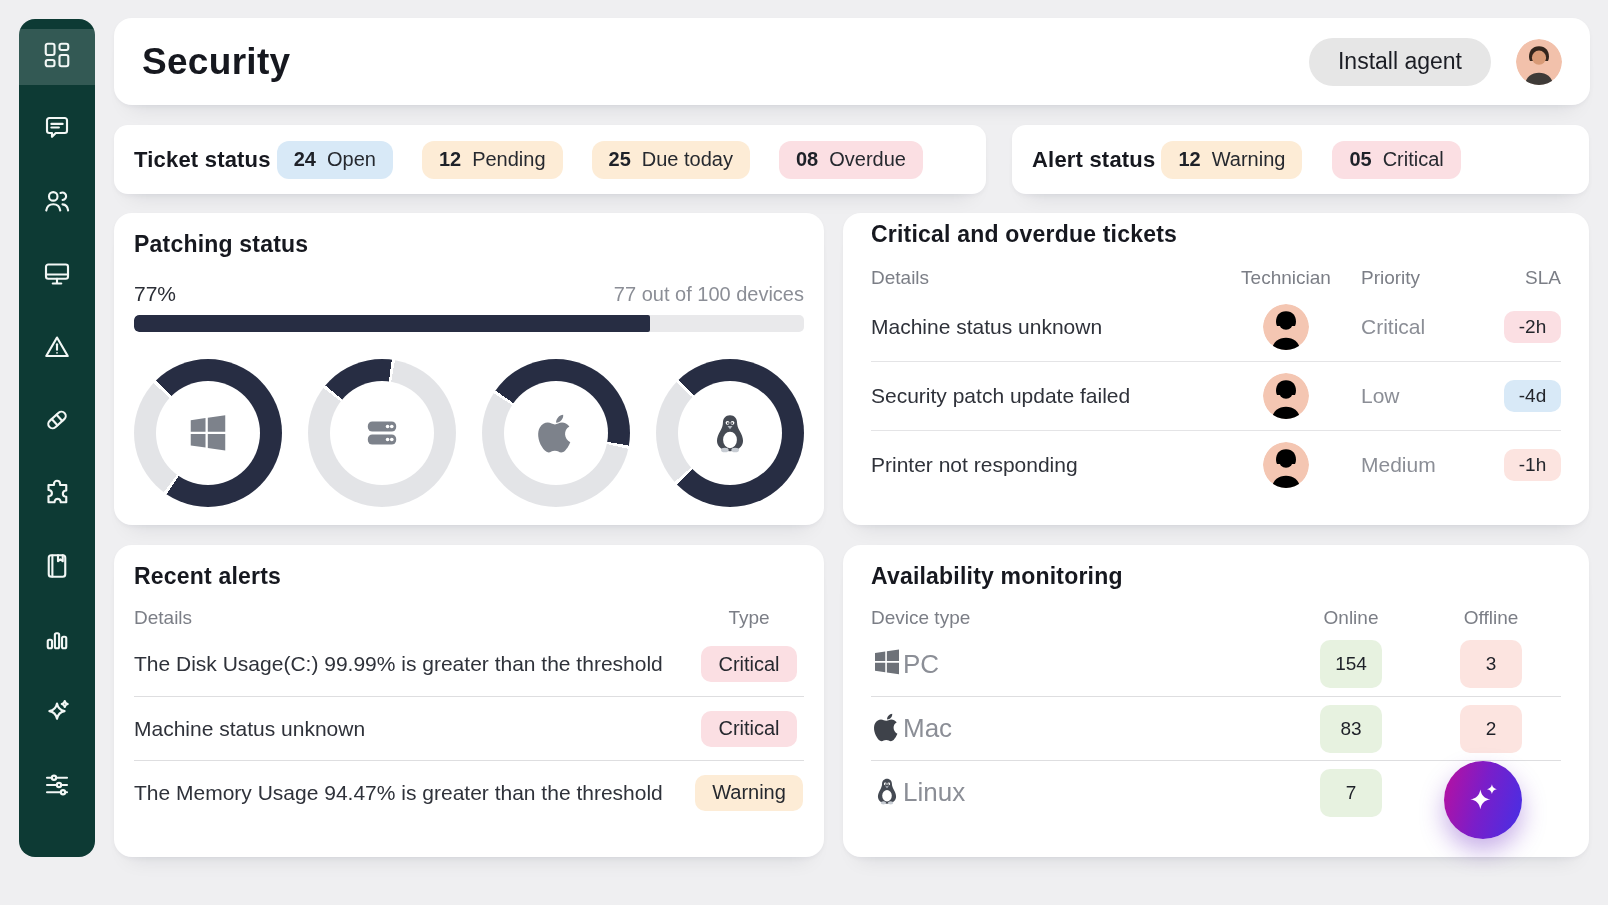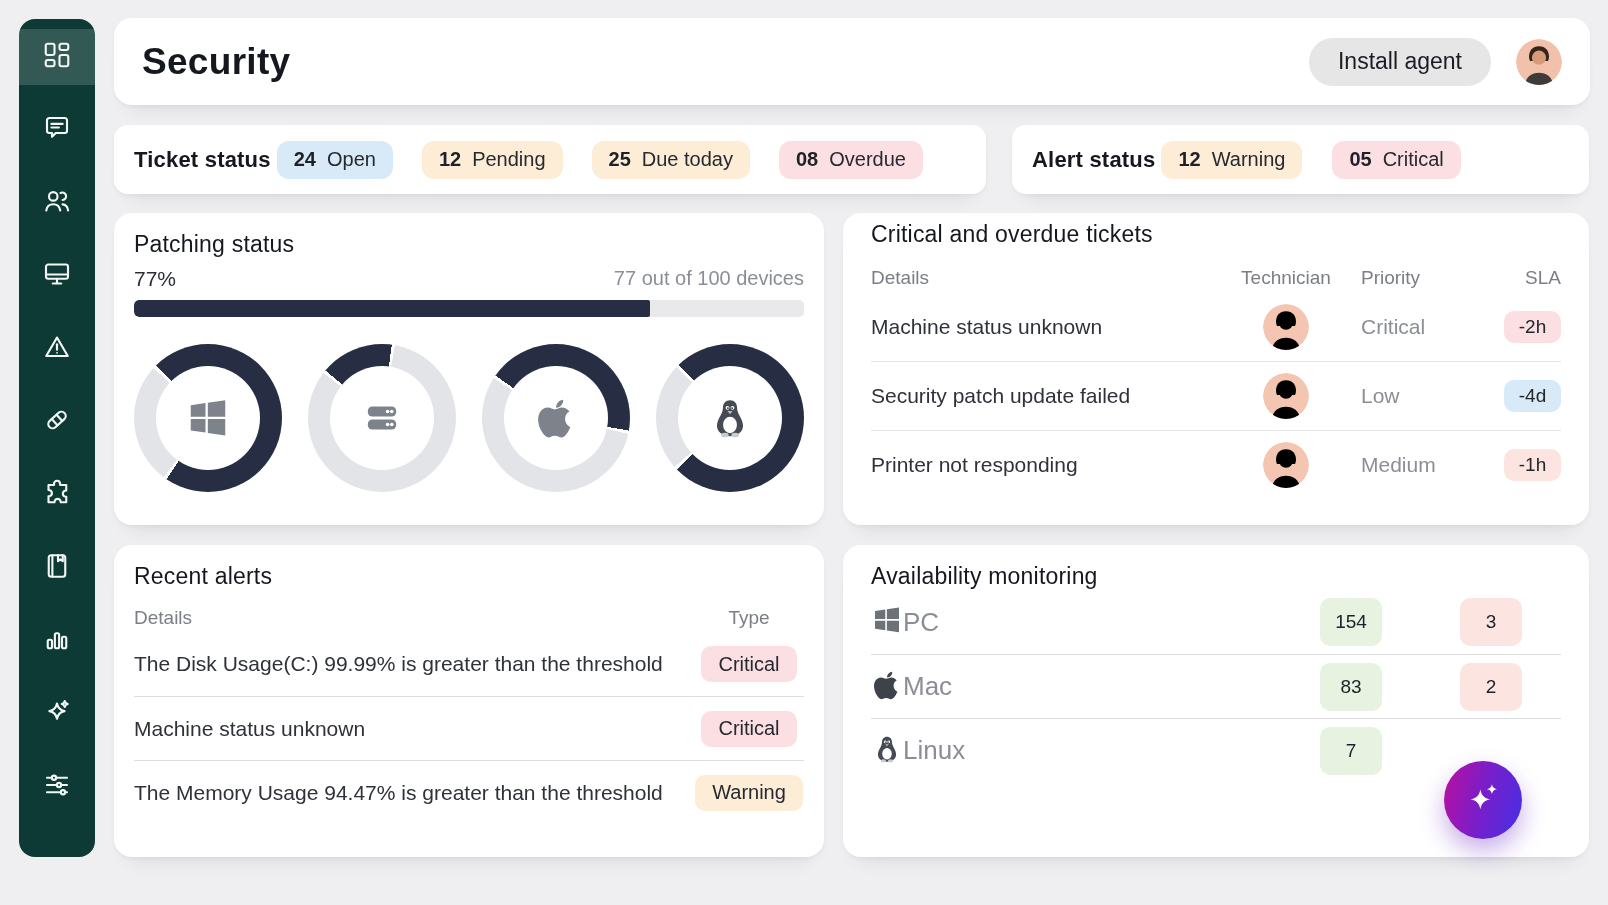--- a/index.html
+++ b/index.html
@@ -31,22 +31,22 @@
   .ticket-status{left:114px;top:125px;width:872px;height:69px;border-radius:14px}
   .alert-status{left:1012px;top:125px;width:577px;height:69px;border-radius:14px}
   .status-title{font-size:22px;font-weight:700;color:var(--ink);margin-right:6px;letter-spacing:.2px}
   .badge{display:inline-flex;align-items:center;gap:11px;height:38px;padding:0 17px;border-radius:12px;
          font-size:20px;color:#26292f;cursor:pointer;flex:0 0 auto}
   .badge .num{font-weight:700;color:#1e2128}
   .c-blue{background:var(--badge-blue)} .c-peach{background:var(--badge-peach)}
   .c-pink{background:var(--badge-pink)} .c-green{background:var(--badge-green)} .c-red{background:var(--badge-red)}
   
   .patching{left:114px;top:213px;width:710px;height:312px;padding:18px 20px}
-  .card-title{font-size:23px;font-weight:400;color:var(--ink);letter-spacing:.2px}
-  .patch-meta{display:flex;align-items:flex-start;margin-top:9px}
+  .card-title{font-size:23px;font-weight:700;color:var(--ink);letter-spacing:.2px}
+  .patch-meta{display:flex;align-items:center;margin-top:24px}
   .patch-pct{font-size:21px;color:#2b2e36}
   .patch-devices{margin-left:auto;font-size:20px;color:var(--gray2)}
   .progress{margin-top:9px;height:17px;border-radius:5px;background:#e9e9eb;overflow:hidden}
   .progress-fill{height:100%;background:var(--dark-navy);border-radius:5px 2px 2px 5px}
   .donut-row{margin-top:27px;display:flex;justify-content:space-between}
   .donut{width:148px;height:148px;border-radius:50%;position:relative}
   .donut::after{content:"";position:absolute;inset:22px;background:#fff;border-radius:50%}
   .donut-icon{position:absolute;inset:0;display:flex;align-items:center;justify-content:center;z-index:1}
   
   .tickets{left:843px;top:213px;width:746px;height:312px;padding:8px 28px}
@@ -361,20 +361,25 @@
           <span class="cell-details">The Memory Usage 94.47% is greater than the threshold</span>
           <span class="cell-center">
             <span class="type-badge c-peach">Warning</span>
           </span>
         </div>
       </div>
   </section>
 
   <section class="card availability">
     <h2 class="card-title">Availability monitoring</h2>
+    <div class="thead" style="grid-template-columns:1fr 140px 140px">
+      <span>Device type</span>
+      <span class="col-center">Online</span>
+      <span class="col-center">Offline</span>
+    </div>
     <div>
 
         <div class="trow">
           <span class="device-cell">
             <span><svg viewBox="0 0 24 24" width="32" height="32" fill="#6d7178">
                 <path d="M3 5.3 10.7 4.2v7.1H3zM11.9 4 21 2.7v8.6h-9.1zM3 12.5h7.7v7.1L3 18.5zM11.9 12.5H21v8.6l-9.1-1.3z"></path>
               </svg></span>
 
             <span class="device-name">PC</span>
           </span>

